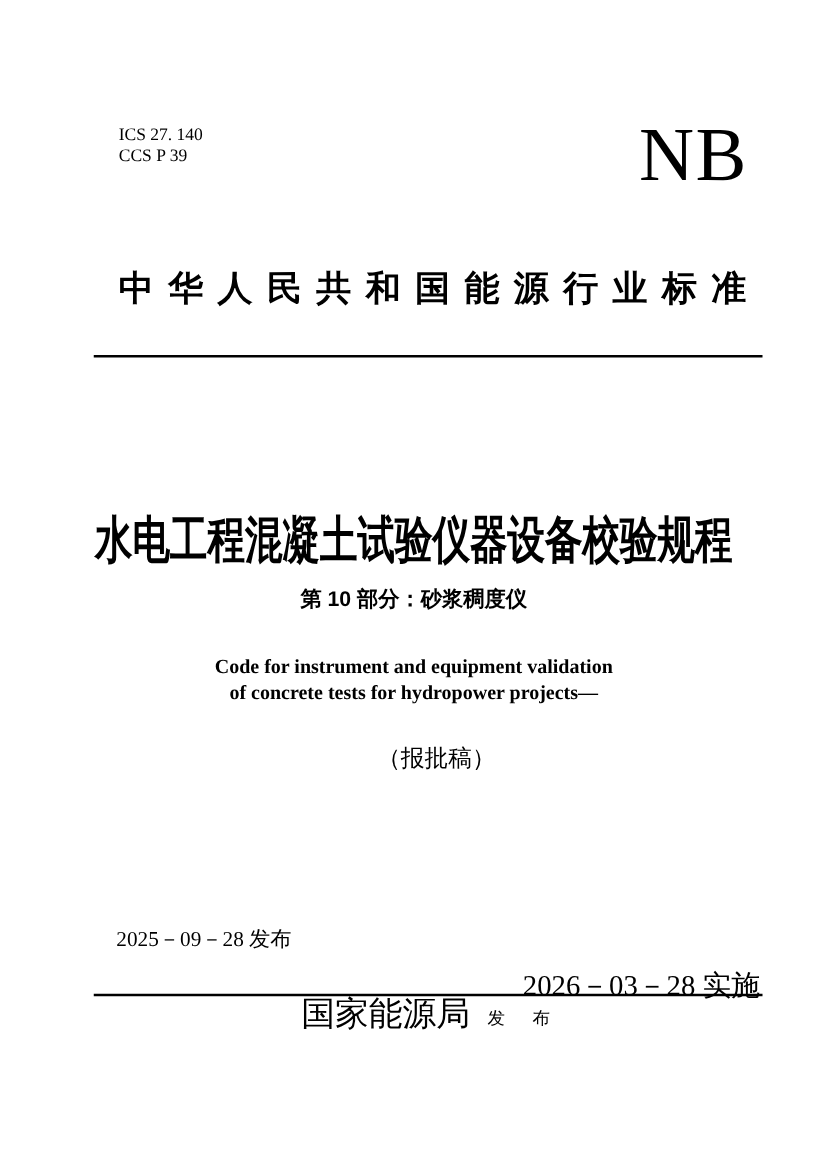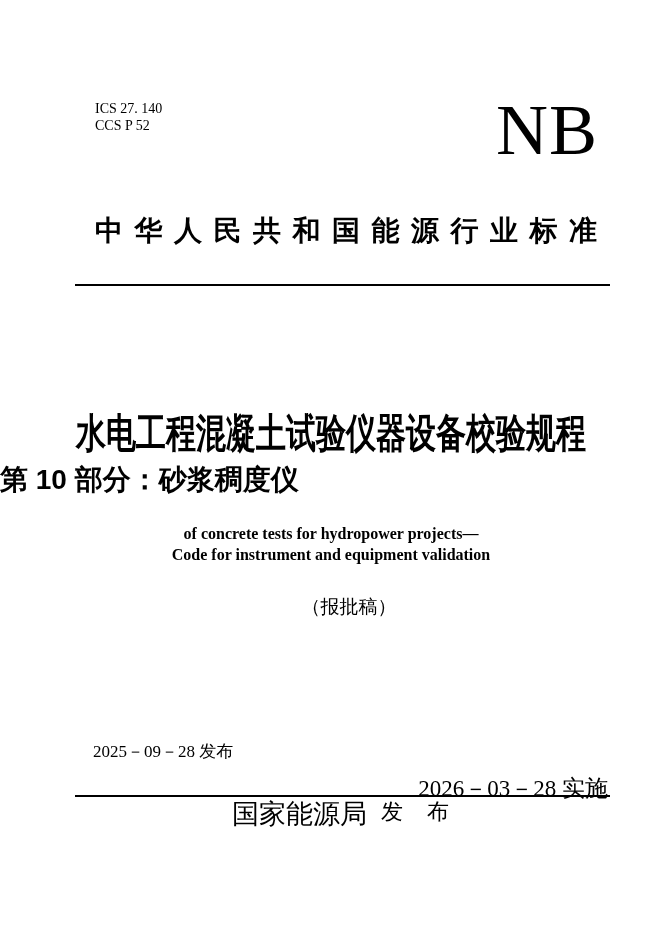--- a/index.html
+++ b/index.html
@@ -22,21 +22,21 @@
     top: 100px;
     font-size: 14px;
     line-height: 17px;
     font-family: "Liberation Serif", serif;
   }
   .nb-logo {
     position: absolute;
     right: 64px;
     top: 94px;
     font-family: "Liberation Serif", serif;
-    font-size: 72px;
+    font-size: 61px;
     line-height: 1;
     letter-spacing: 1px;
   }
   .std-class {
     position: absolute;
     left: 95px;
     top: 215px;
     font-family: "Liberation Sans", sans-serif;
     font-weight: 700;
     font-size: 28px;
@@ -72,23 +72,24 @@
     line-height: 1;
     transform: scaleY(1.35);
     transform-origin: top center;
     white-space: nowrap;
   }
   .subtitle-cn {
     position: absolute;
     left: 0;
     width: 662px;
     top: 468px;
+    text-align: center;
     font-family: "Liberation Sans", sans-serif;
     font-weight: 700;
-    font-size: 28px;
+    font-size: 17px;
     line-height: 24px;
   }
   .title-en {
     position: absolute;
     left: 0;
     width: 662px;
     top: 523px;
     text-align: center;
     font-family: "Liberation Serif", serif;
     font-weight: 700;
@@ -130,51 +131,51 @@
     transform: translateX(14px);
   }
   .publisher-name {
     font-family: "Liberation Sans", sans-serif;
     font-weight: 400;
     font-size: 27px;
     line-height: 1.1;
   }
   .publisher-verb {
     font-family: "Liberation Sans", sans-serif;
-    font-size: 22px;
+    font-size: 14px;
     letter-spacing: 9px;
     margin-left: 14px;
     padding-bottom: 3px;
     white-space: nowrap;
   }
 </style>
 </head>
 <body>
 
 <div class="page">
 
   <div class="ics-block">
     <div>ICS 27. 140</div>
-    <div>CCS P 52</div>
+    <div>CCS P 39</div>
   </div>
 
   <div class="nb-logo">NB</div>
 
   <div class="std-class">中华人民共和国能源行业标准</div>
 
 
   <div class="rule rule-top"></div>
 
   <div class="title-cn">水电工程混凝土试验仪器设备校验规程</div>
 
   <div class="subtitle-cn">第 10 部分：砂浆稠度仪</div>
 
   <div class="title-en">
+    <div>Code for instrument and equipment validation</div>
     <div>of concrete tests for hydropower projects—</div>
-    <div>Code for instrument and equipment validation</div>
   </div>
 
   <div class="draft-note">（报批稿）</div>
 
   <div class="date-issue">2025－09－28 发布</div>
 
   <div class="date-implement">2026－03－28 实施</div>
 
   <div class="rule rule-bottom"></div>
 

